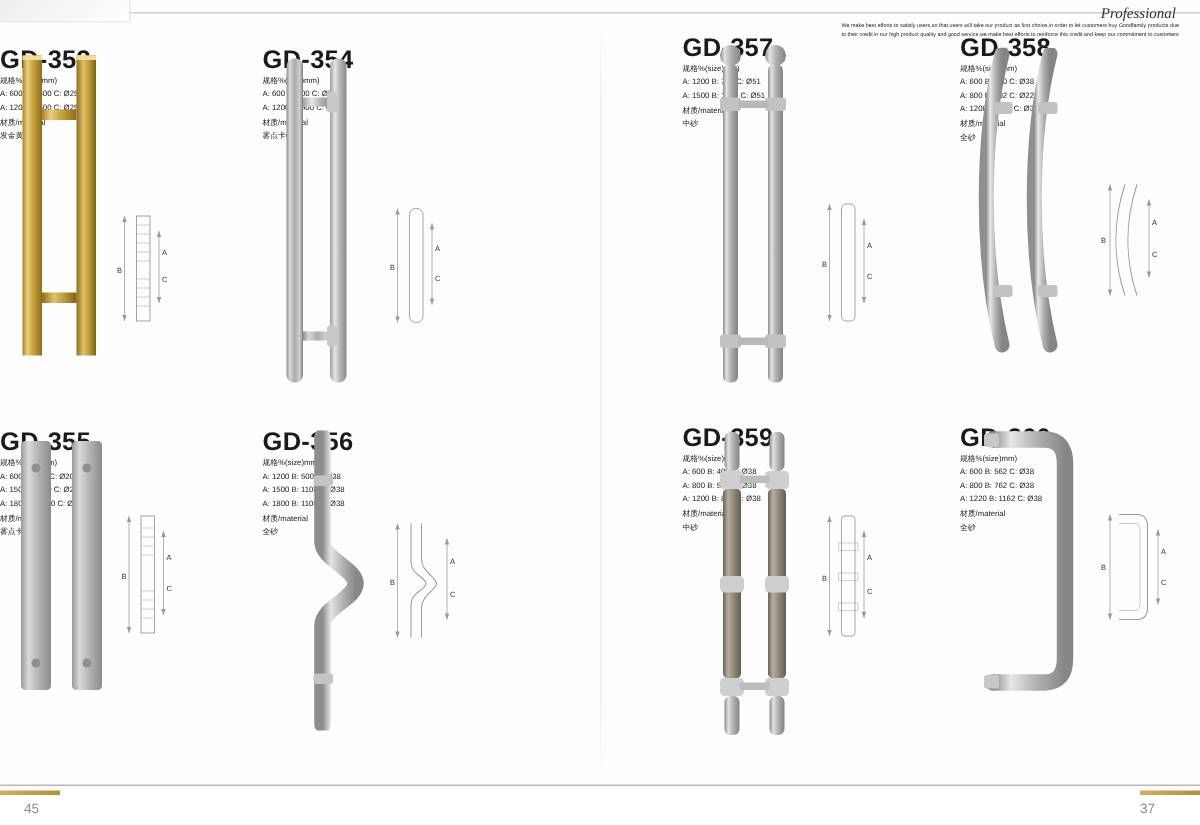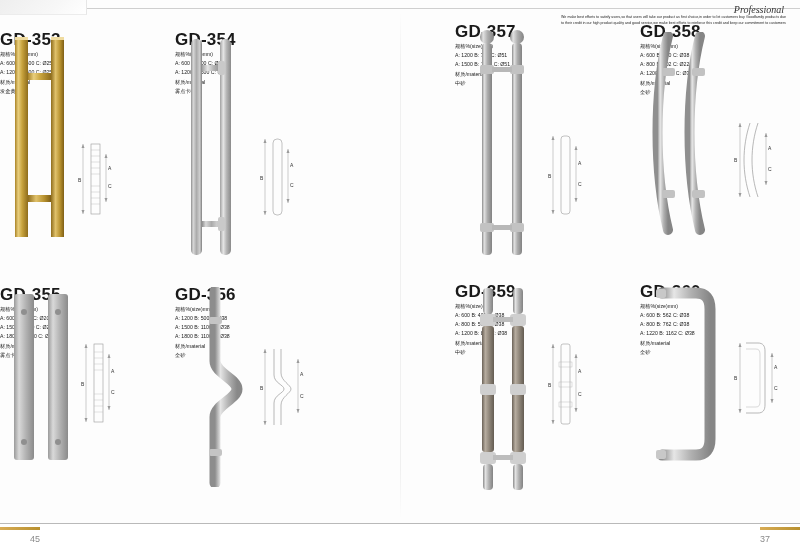--- a/index.html
+++ b/index.html
@@ -26,21 +26,21 @@
     position:absolute;left:0;right:0;bottom:0;height:26px;background:#ffffff;
   }
   .bottom-accent{
     position:absolute;left:0;bottom:20px;width:40px;height:3px;
     background:linear-gradient(to right,#d8ac55,#b8902f);
   }
   .bottom-accent.right{left:auto;right:0;}
   .page-num{
     position:absolute;bottom:6px;font-size:9px;color:#8a8a8a;
   }
-  .page-num.left{left:30px;}
+  .page-num.left{left:16px;}
   .page-num.right{right:30px;}
   .fold{
     position:absolute;left:0;top:0;width:86px;height:14px;
     background:linear-gradient(135deg,#eeeeee 0%,#f7f7f7 60%,#ffffff 100%);
     border-right:1px solid #e6e6e6;border-bottom:1px solid #ececec;
   }
   .brand{
     position:absolute;right:16px;top:4px;
     font-family:"Liberation Serif", serif;
     font-style:italic;font-size:10px;color:#333;

